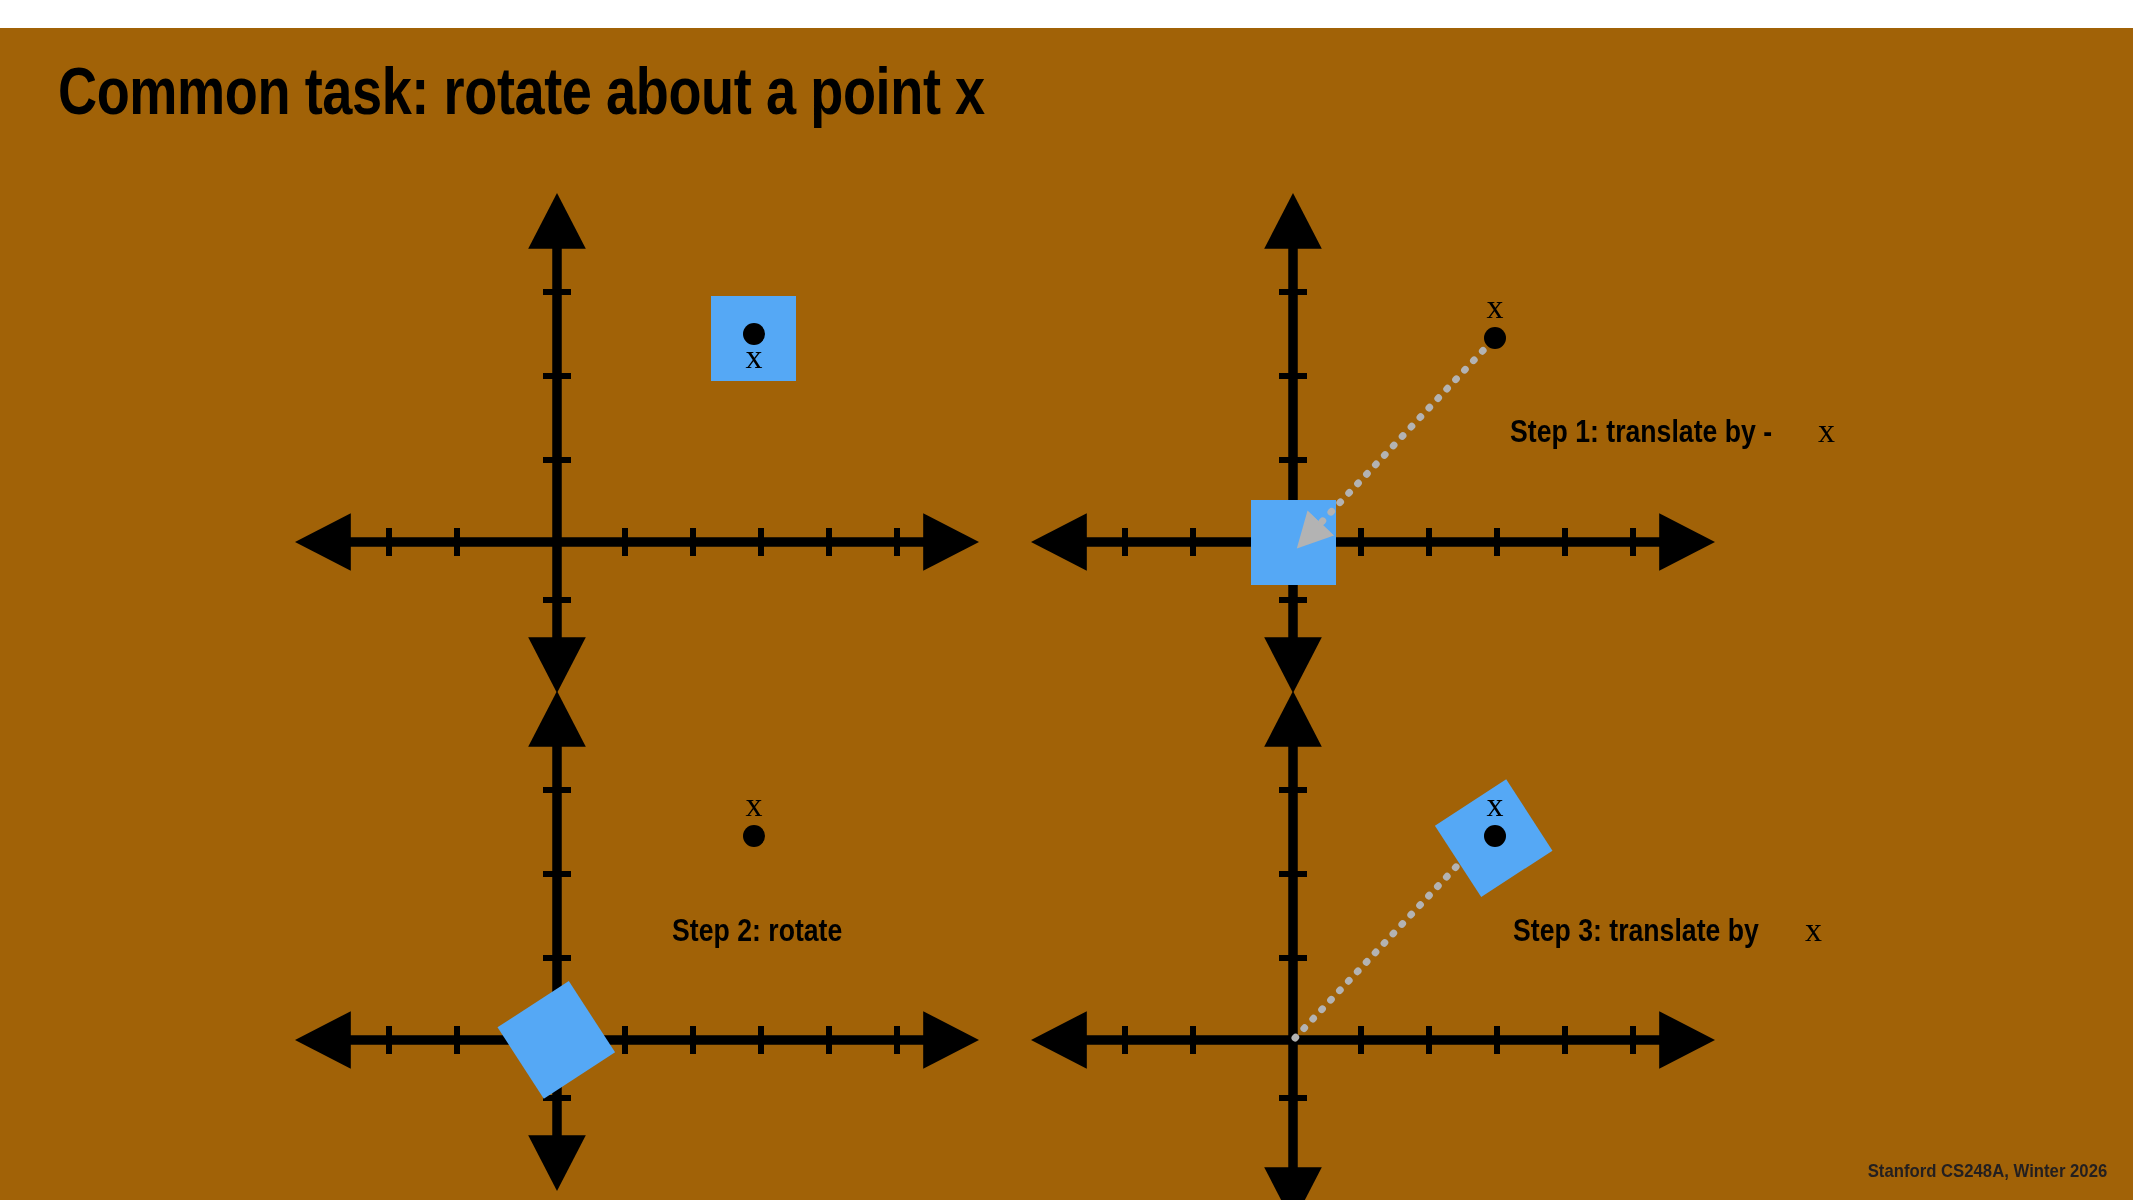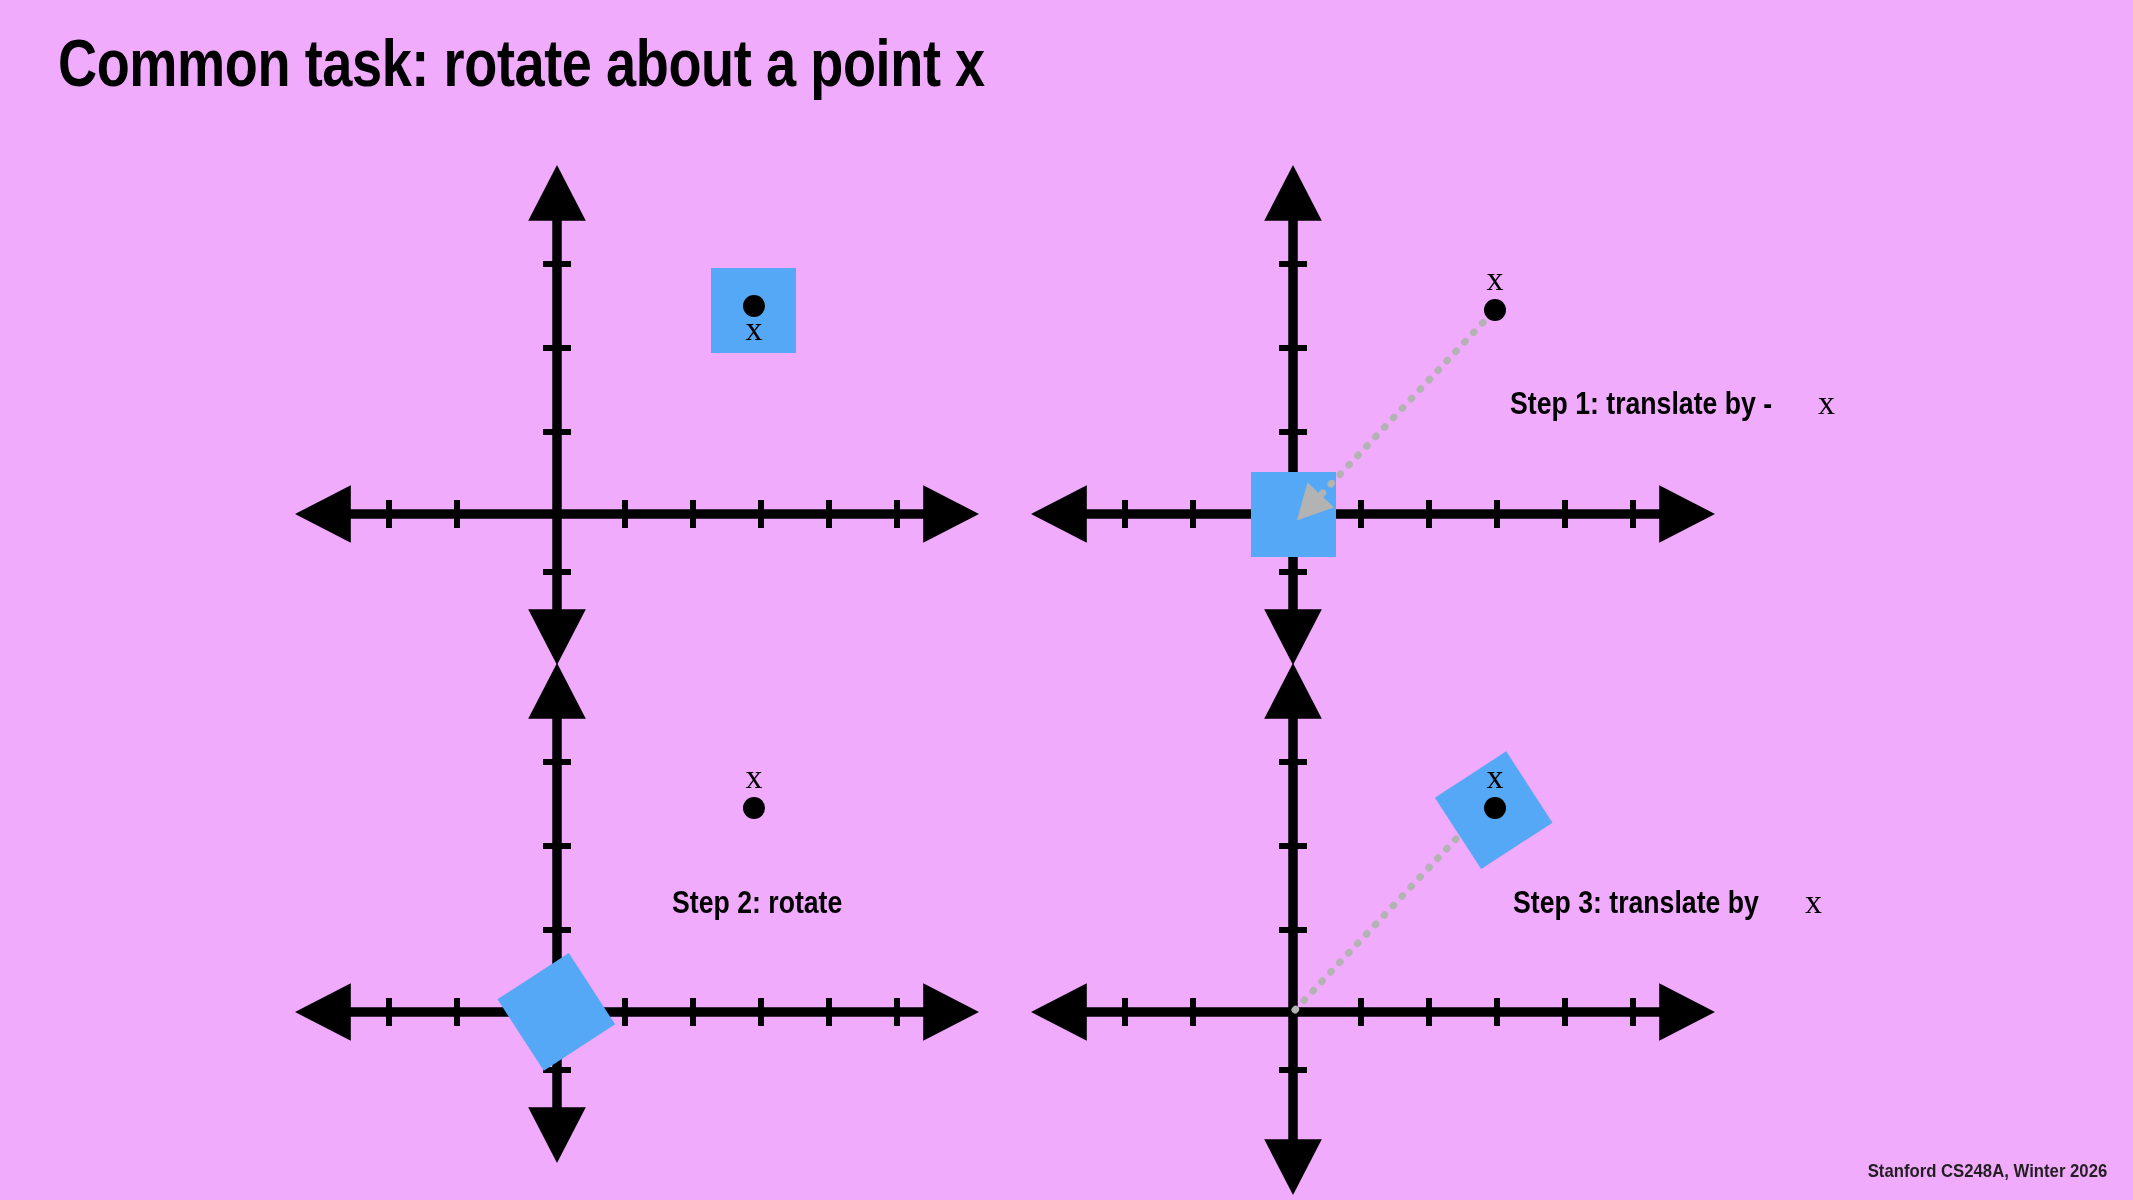--- a/index.html
+++ b/index.html
@@ -10,21 +10,22 @@
   body {
     width: 2133px;
     height: 1200px;
     position: relative;
     overflow: hidden;
     font-family: "Liberation Sans", sans-serif;
   }
   .slide {
     position: absolute;
     inset: 0;
-    background: #f0abfc;
+    background: #a16207;
+    margin-top: 28px;
   }
   .slide-title {
     position: absolute;
     left: 58px;
     top: 28px;
     font-family: "Liberation Sans Narrow", "Liberation Sans", sans-serif;
     font-weight: 700;
     font-size: 66px;
     line-height: 1.08;
     letter-spacing: -0.5px;

